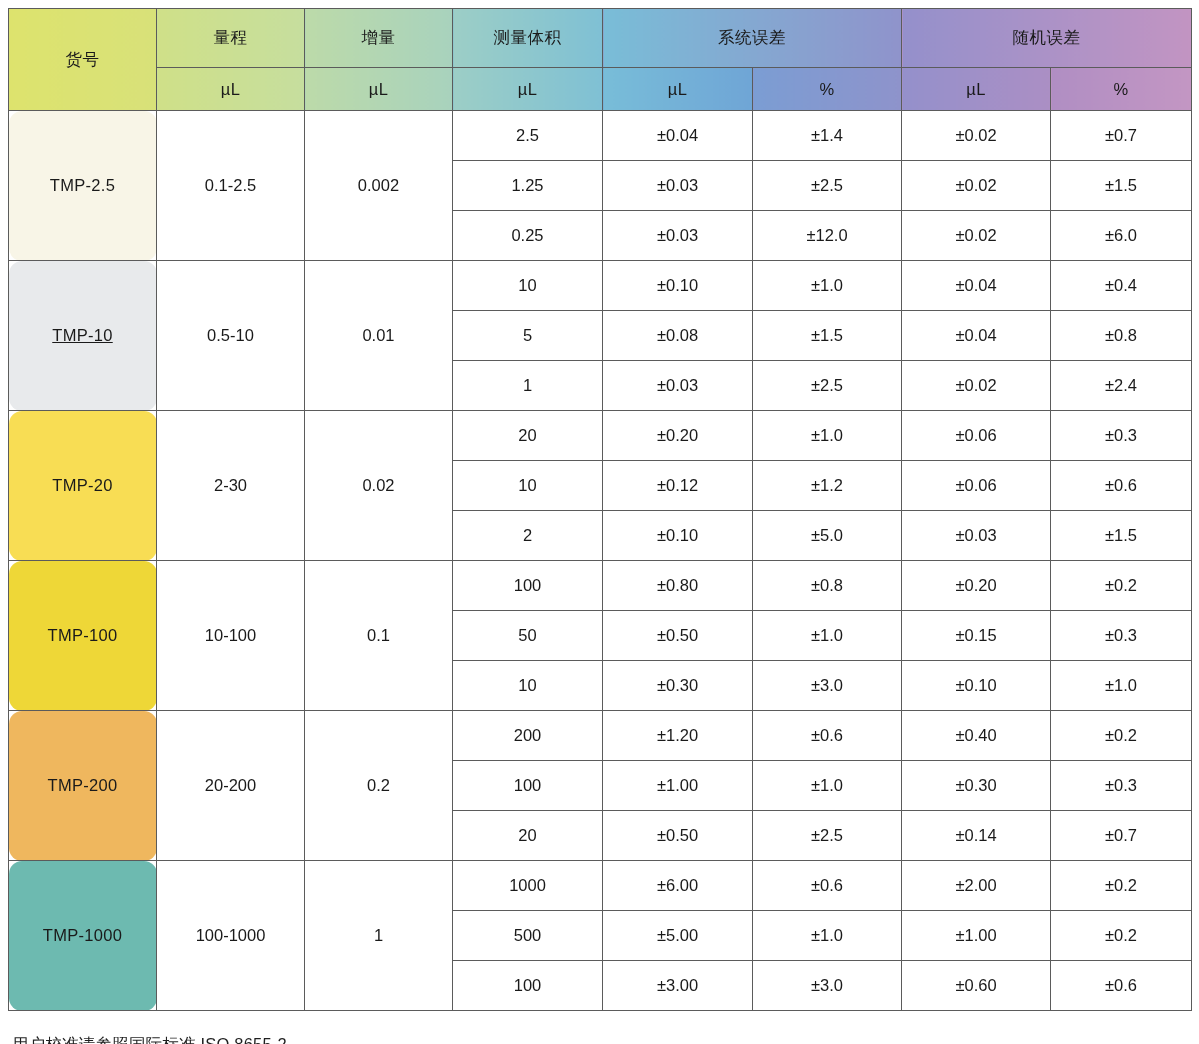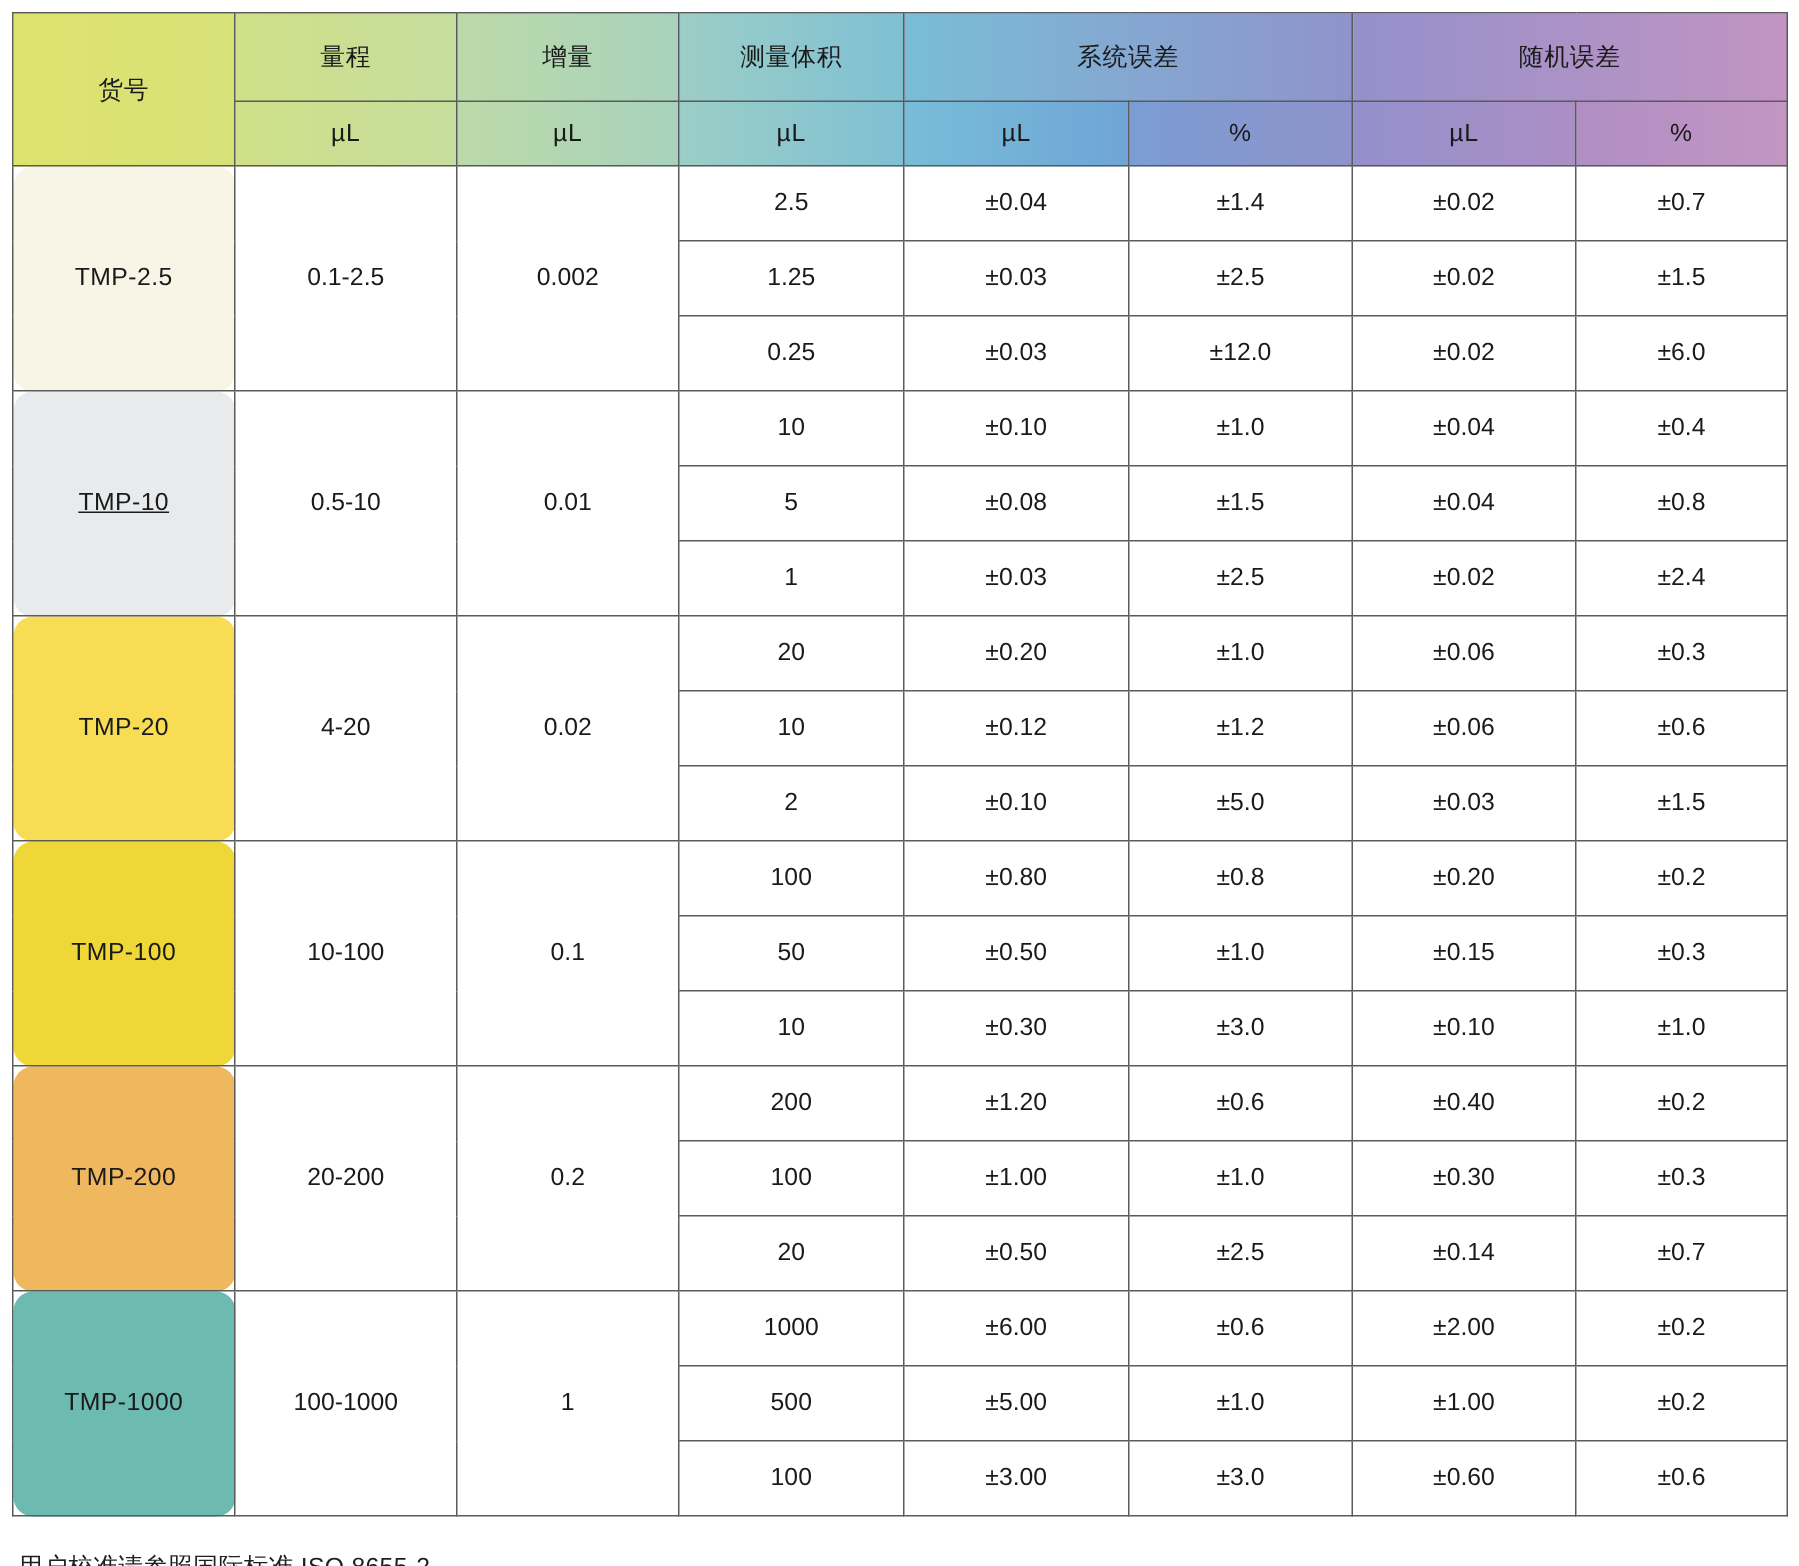--- a/index.html
+++ b/index.html
@@ -180,21 +180,21 @@
         </tr>
         <tr>
           <td>1</td>
           <td>±0.03</td>
           <td>±2.5</td>
           <td>±0.02</td>
           <td>±2.4</td>
         </tr>
         <tr class="grp-start">
           <td rowspan="3" class="part-cell sw-tmp20" style="background: rgb(248, 221, 84);">TMP-20</td>
-          <td rowspan="3">4-20</td>
+          <td rowspan="3">2-30</td>
           <td rowspan="3">0.02</td>
           <td>20</td>
           <td>±0.20</td>
           <td>±1.0</td>
           <td>±0.06</td>
           <td>±0.3</td>
         </tr>
         <tr>
           <td>10</td>
           <td>±0.12</td>

